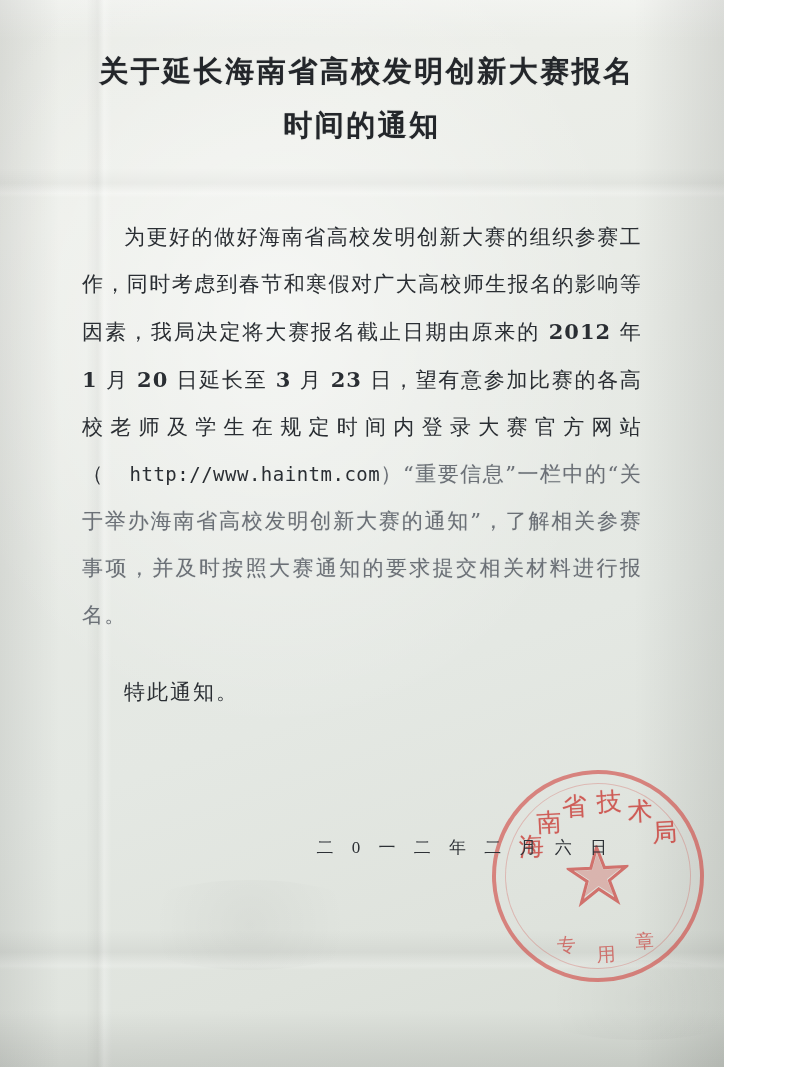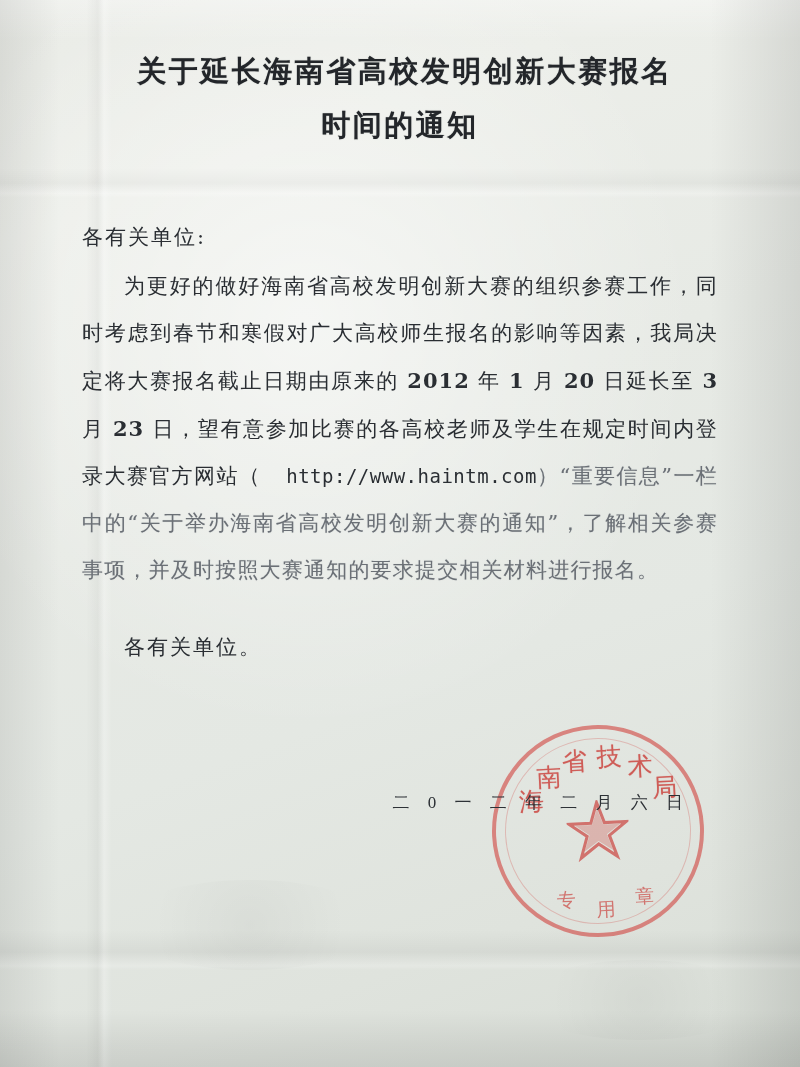--- a/index.html
+++ b/index.html
@@ -5,21 +5,21 @@
   html, body {
     margin: 0;
     padding: 0;
     background: #ffffff;
   }
   body {
     font-family: "DejaVu Sans", sans-serif;
   }
   #page {
     position: relative;
-    width: 800px;
+    width: 724px;
     height: 1067px;
     overflow: hidden;
     
     background:
       radial-gradient(ellipse 70% 55% at 38% 30%, rgba(255,255,255,0.55) 0%, rgba(255,255,255,0) 70%),
       linear-gradient(160deg, #e9ebe6 0%, #eceee9 18%, #e7eae5 42%, #e4e8e3 62%, #dfe3dd 82%, #d8ddd6 100%);
   }
   
   .crease {
     position: absolute;
@@ -211,27 +211,26 @@
   <div class="crease edge-right"></div>
 
   <div id="doc">
 
     <div class="title-block">
       <div class="title-line l1">关于延长海南省高校发明创新大赛报名</div>
       <div class="title-line l2">时间的通知</div>
     </div>
 
     <div class="body-block">
-      <div class="salutation">各有关单位:</div>
 
       <div class="para">
         <span>为更好的做好海南省高校发明创新大赛的组织参赛工作，同时考虑到春节和寒假对广大高校师生报名的影响等因素，我局决定将大赛报名截止日期由原来的 </span><span class="num">2012</span><span> 年 </span><span class="num">1</span><span> 月 </span><span class="num">20</span><span> 日延长至 </span><span class="num">3</span><span> 月 </span><span class="num">23</span><span> 日，望有意参加比赛的各高校老师及学生在规定时间内登录大赛官方网站（</span><span class="mono">http://www.haintm.com</span><span class="faded">）“重要信息”一栏中的“关于举办海南省高校发明创新大赛的通知”，了解相关参赛事项，并及时按照大赛通知的要求提交相关材料进行报名。</span>
       </div>
 
-      <div class="para-2">各有关单位。</div>
+      <div class="para-2">特此通知。</div>
     </div>
 
     <div class="signature-block">
       <div class="seal">
         <div class="seal-inner"></div>
         <svg class="seal-star" viewBox="0 0 100 100">
           <polygon points="50,4 61,37 96,37 68,58 79,92 50,71 21,92 32,58 4,37 39,37" fill="none" stroke="rgba(201,52,48,0.72)" stroke-width="5"></polygon>
           <polygon points="50,14 59,40 86,40 64,56 73,82 50,66 27,82 36,56 14,40 41,40" fill="rgba(201,52,48,0.30)" stroke="none"></polygon>
         </svg>
         <div class="seal-text">

